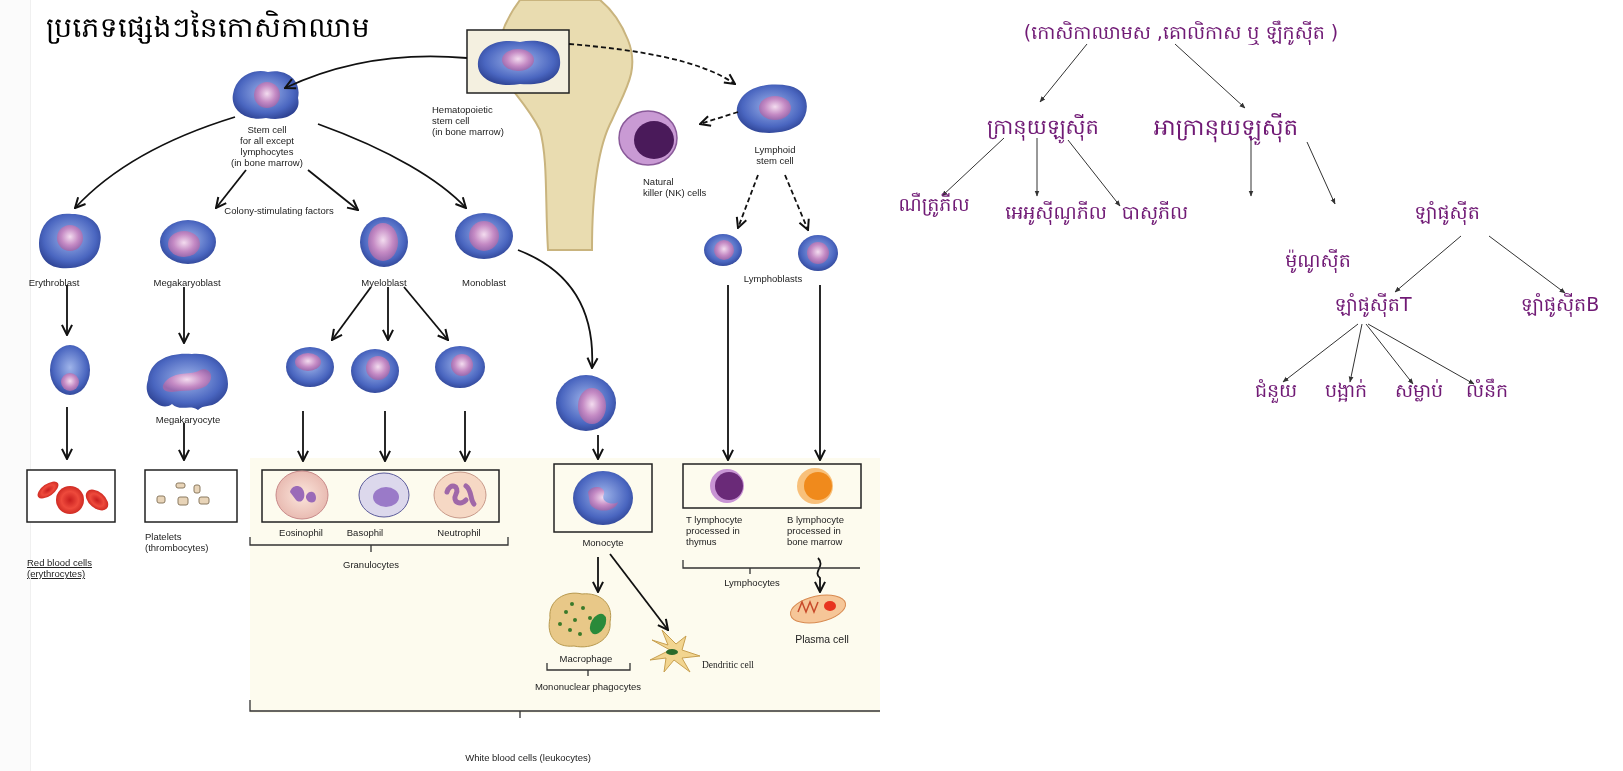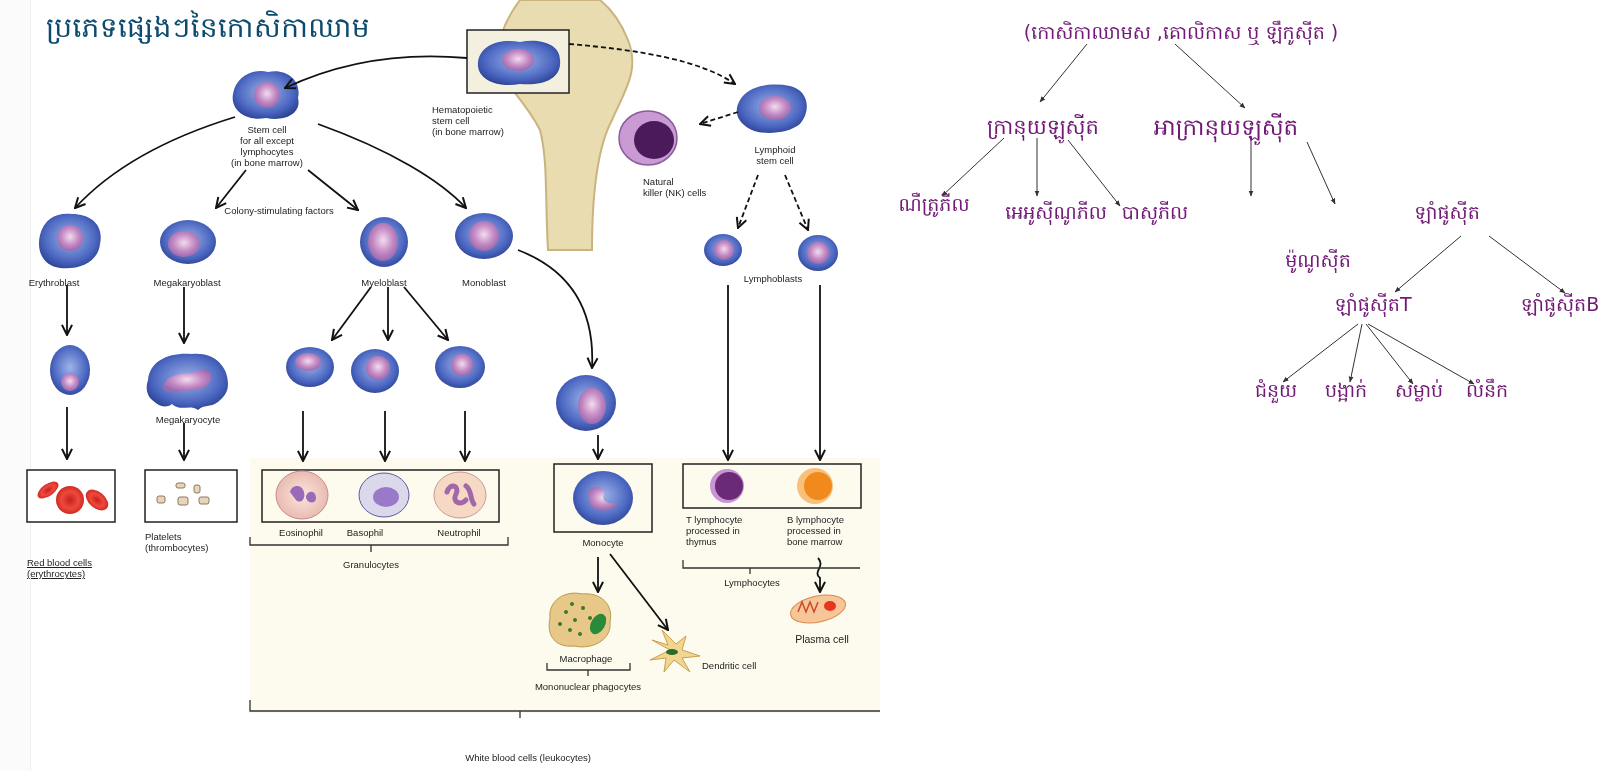--- a/index.html
+++ b/index.html
@@ -1,18 +1,18 @@
 <!DOCTYPE html>
 <html><head>
 <meta charset="utf-8">
 <style>
   html,body{margin:0;padding:0;background:#ffffff;}
   body{width:1623px;height:771px;position:relative;overflow:hidden;font-family:"DejaVu Sans",sans-serif;}
   .abs{position:absolute;}
-  .title{left:46px;top:10px;font-size:28px;color:#0c4a6e;font-family:Liberation Serif, serif;letter-spacing:0.5px;}
+  .title{left:46px;top:10px;font-size:28px;color:#000000;font-family:Liberation Serif, serif;letter-spacing:0.5px;}
   .lbl{position:absolute;font-family:"Liberation Sans",sans-serif;font-size:9.5px;color:#222;line-height:11px;}
   .c{text-align:center;transform:translateX(-50%);white-space:nowrap;}
   .l{white-space:nowrap;}
   .kh{position:absolute;font-family:"DejaVu Sans",sans-serif;font-size:19px;color:#701a75;white-space:nowrap;transform:translateX(-50%);}
   .panel{left:250px;top:458px;width:630px;height:255px;background:#fdfbee;}
   .leftstrip{left:0;top:0;width:30px;height:771px;background:#fbfbfb;border-right:1px solid #f0f0f0;}
   svg{position:absolute;left:0;top:0;}
 </style>
 </head>
 <body>
@@ -299,21 +299,21 @@
   <div>thymus</div>
 </div>
 <div class="lbl l" style="left:787px;top:514px;">
   <div>B lymphocyte</div>
   <div>processed in</div>
   <div>bone marrow</div>
 </div>
 <div class="lbl c" style="left:752px;top:577px;">Lymphocytes</div>
 <div class="lbl c" style="left:822px;top:634px;font-size:10.5px;">Plasma cell</div>
 <div class="lbl c" style="left:586px;top:653px;">Macrophage</div>
-<div class="lbl l" style="left:702px;top:660px;">Dendritic cell</div>
+<div class="lbl l" style="left:702px;top:660px;font-family:Liberation Serif, serif;">Dendritic cell</div>
 <div class="lbl c" style="left:588px;top:681px;">Mononuclear phagocytes</div>
 <div class="lbl c" style="left:528px;top:752px;">White blood cells (leukocytes)</div>
 
 <div class="kh" style="left:1181px;top:20px;">(កោសិកាឈាមស ,គោលិកាស ឬ ឡឹកូស៊ីត )</div>
 <div class="kh" style="left:1043px;top:113px;font-size:21px;">ក្រានុយឡូស៊ីត</div>
 <div class="kh" style="left:1226px;top:113px;font-size:23px;">អាក្រានុយឡូស៊ីត</div>
 <div class="kh" style="left:934px;top:192px;">ណឺត្រូភីល</div>
 <div class="kh" style="left:1056px;top:200px;">អេអូស៊ីណូភីល</div>
 <div class="kh" style="left:1155px;top:200px;">បាសូភីល</div>
 <div class="kh" style="left:1318px;top:200px;margin-top:48px;">ម៉ូណូស៊ីត</div>

